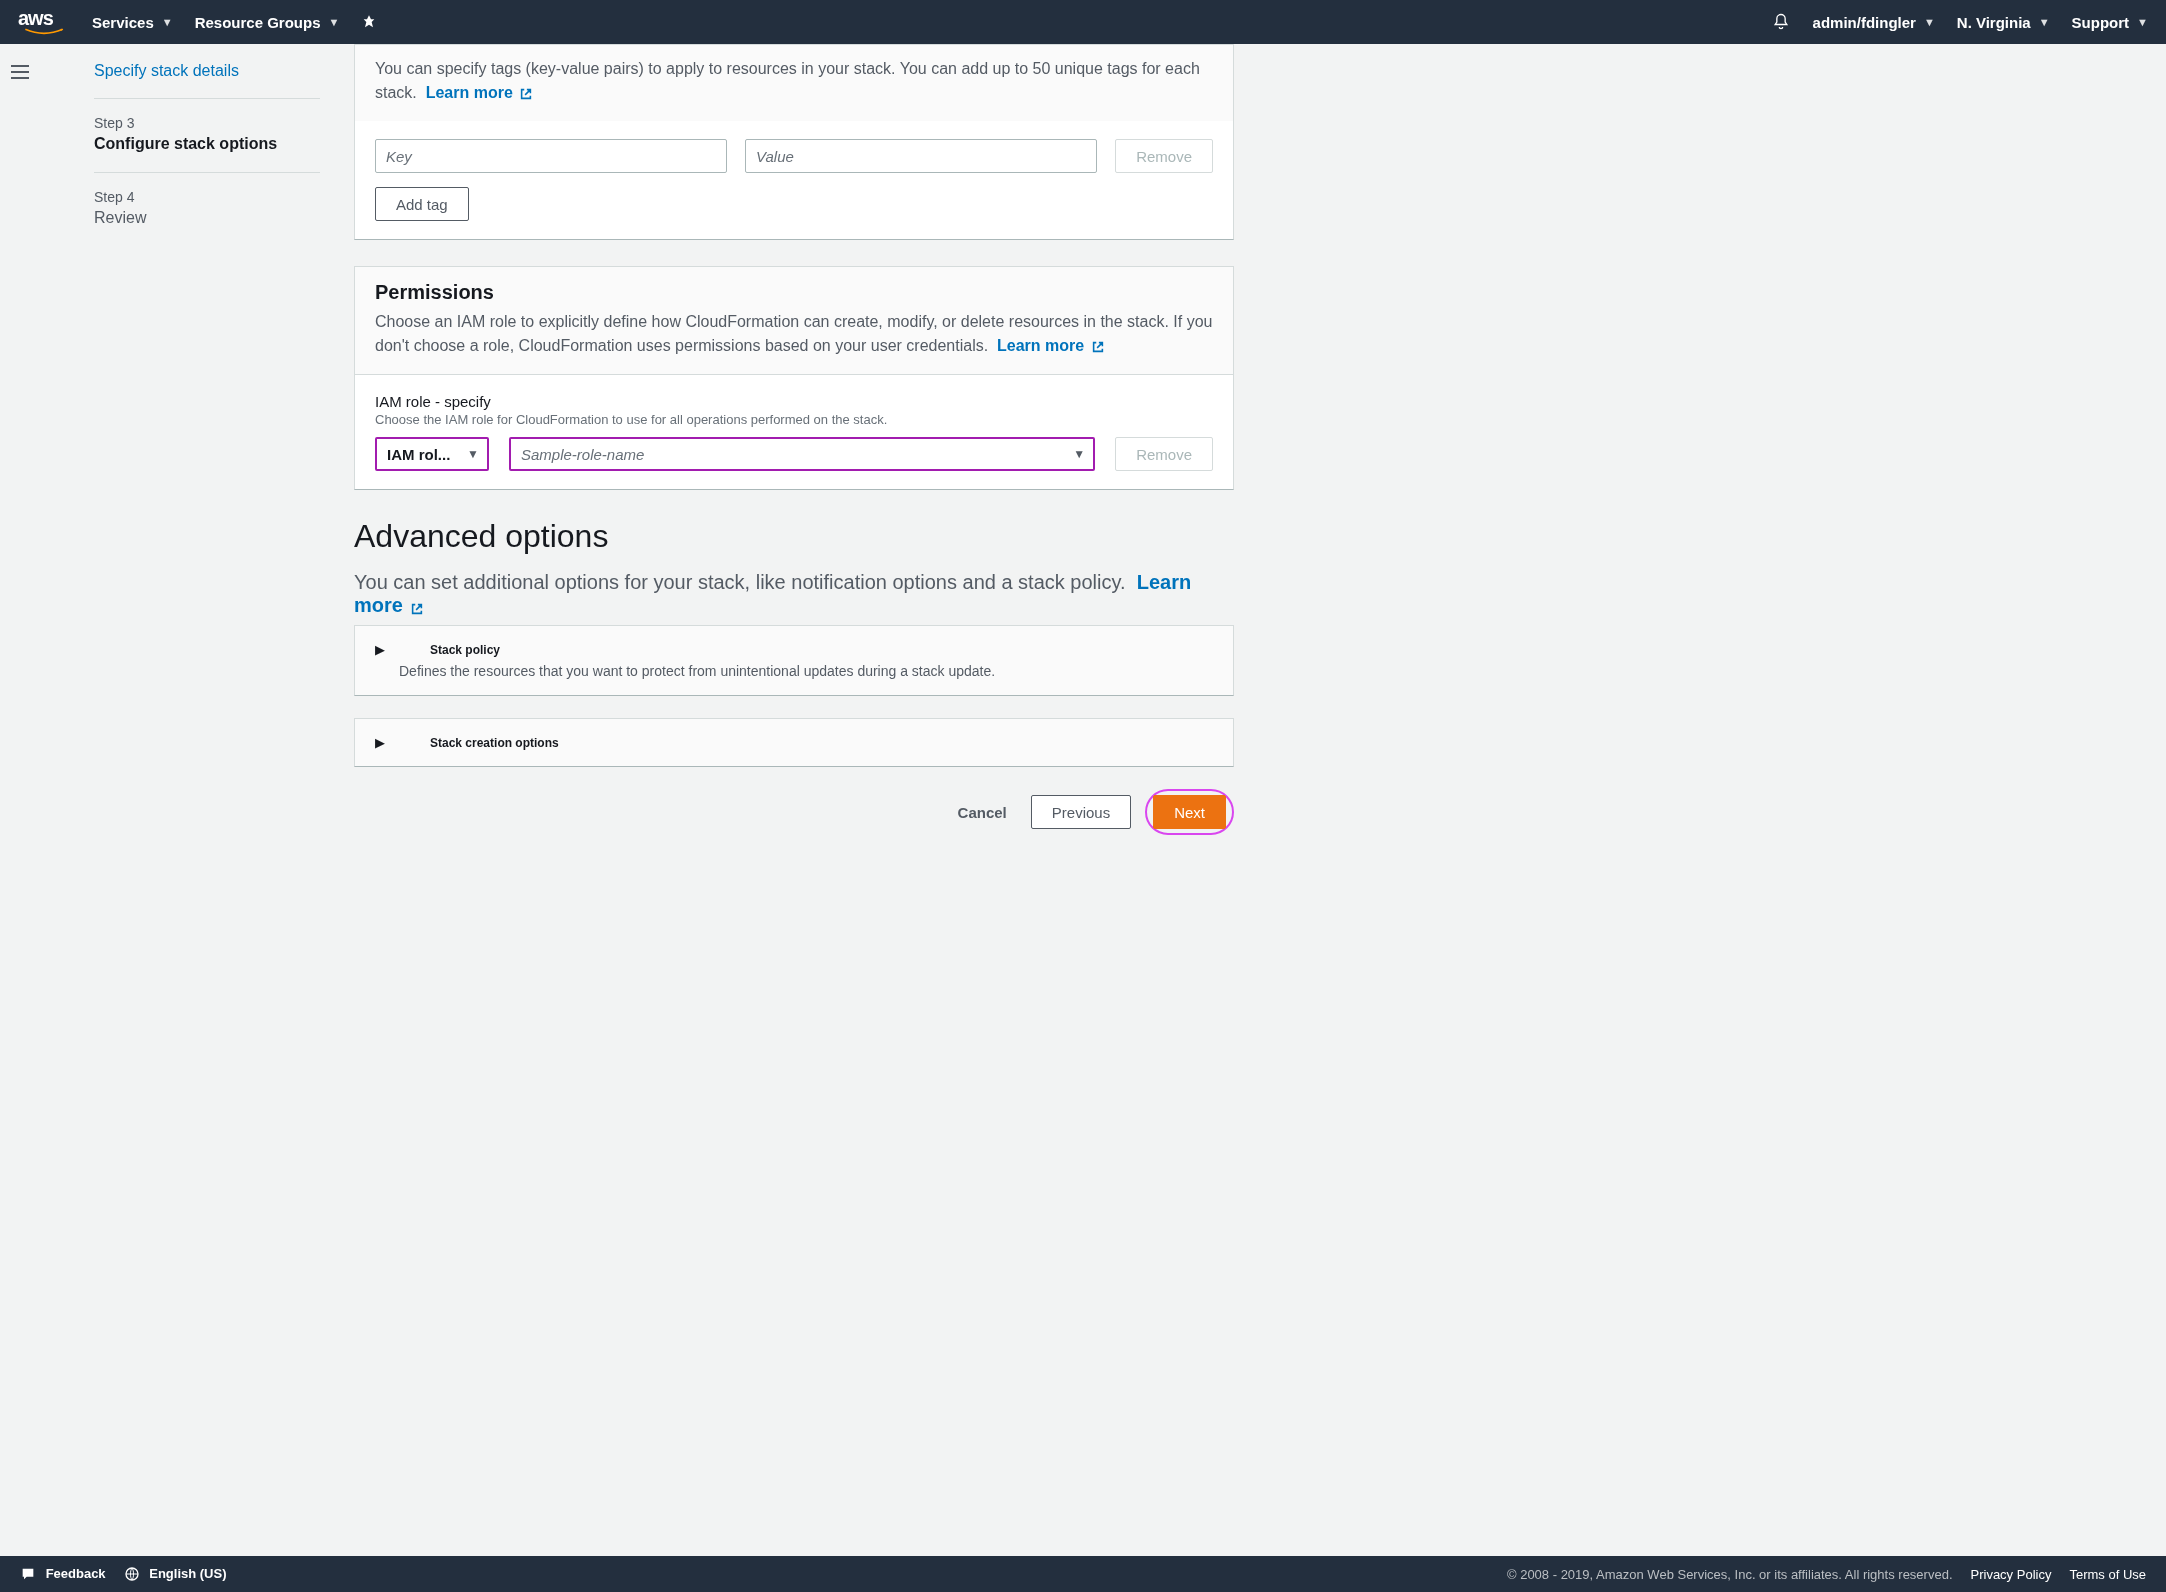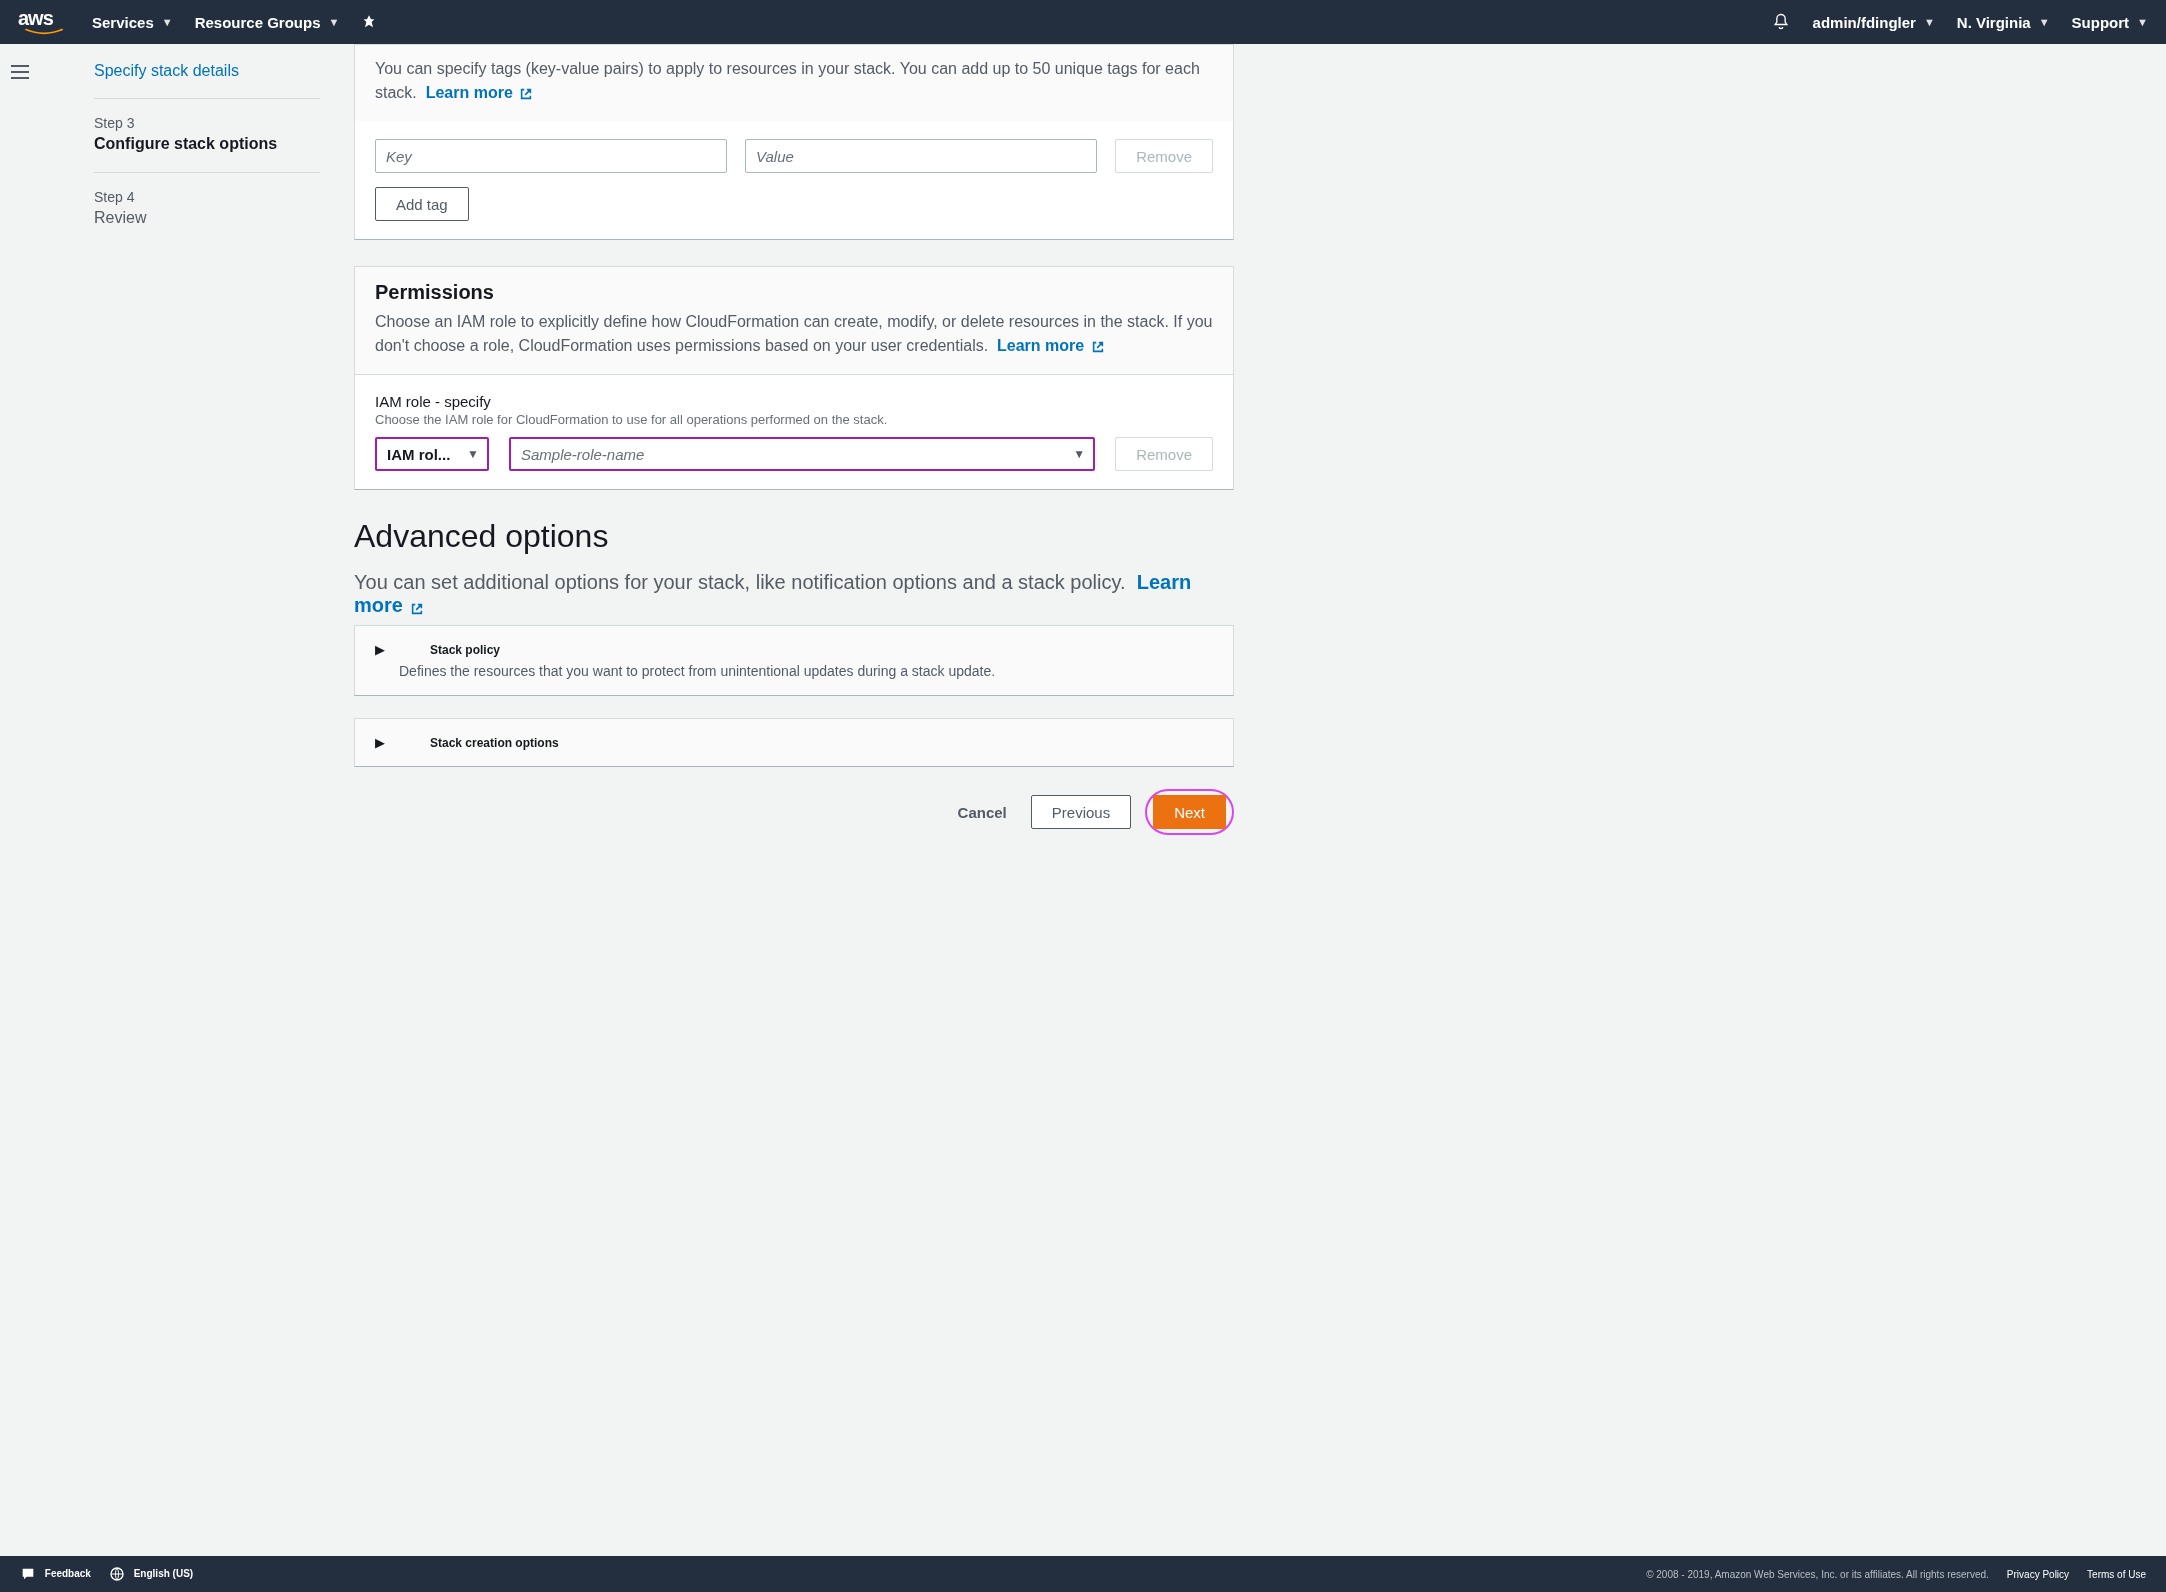--- a/index.html
+++ b/index.html
@@ -73,21 +73,21 @@
     .expand-header .tri { font-size: 13px; color: #16191f; }
     .expand-header h3 { font-size: 12px; font-weight: 700; margin-left: 35px; }
     .expand-desc { font-size: 14px; color: #545b64; margin: 6px 0 0 24px; }
     
     
     .actions { display: flex; justify-content: flex-end; gap: 14px; align-items: center; margin-top: 10px; }
     .cancel-link { color: #545b64; font-weight: 700; cursor: pointer; font-size: 15px; margin-right: 10px; }
     .highlight-circle { border: 2px solid #d946ef; border-radius: 30px; padding: 4px 6px; }
     
     
-    .footer { position: fixed; left: 0; right: 0; bottom: 0; background: #232f3e; color: #fff; display: flex; align-items: center; height: 36px; font-size: 10px; padding: 0 20px; gap: 18px; }
+    .footer { position: fixed; left: 0; right: 0; bottom: 0; background: #232f3e; color: #fff; display: flex; align-items: center; height: 36px; font-size: 13px; padding: 0 20px; gap: 18px; }
     .footer .spacer { flex: 1; }
     .footer .mid { color: #bbbfc3; }
     .footer a { color: #fff; text-decoration: none; cursor: pointer; }
     .chat-icon { width: 16px; height: 16px; fill: #fff; vertical-align: middle; margin-right: 6px; }
     .globe-icon { width: 16px; height: 16px; fill: #fff; vertical-align: middle; margin-right: 6px; }
   </style>
 </head>
 <body>
 
 <div class="topnav">

